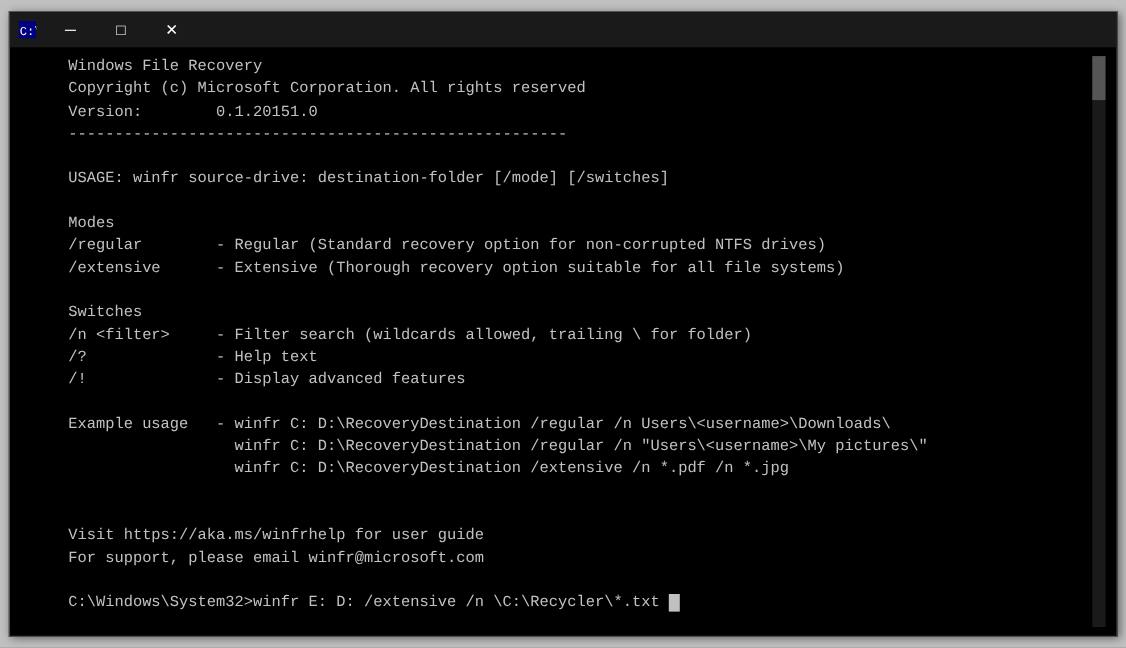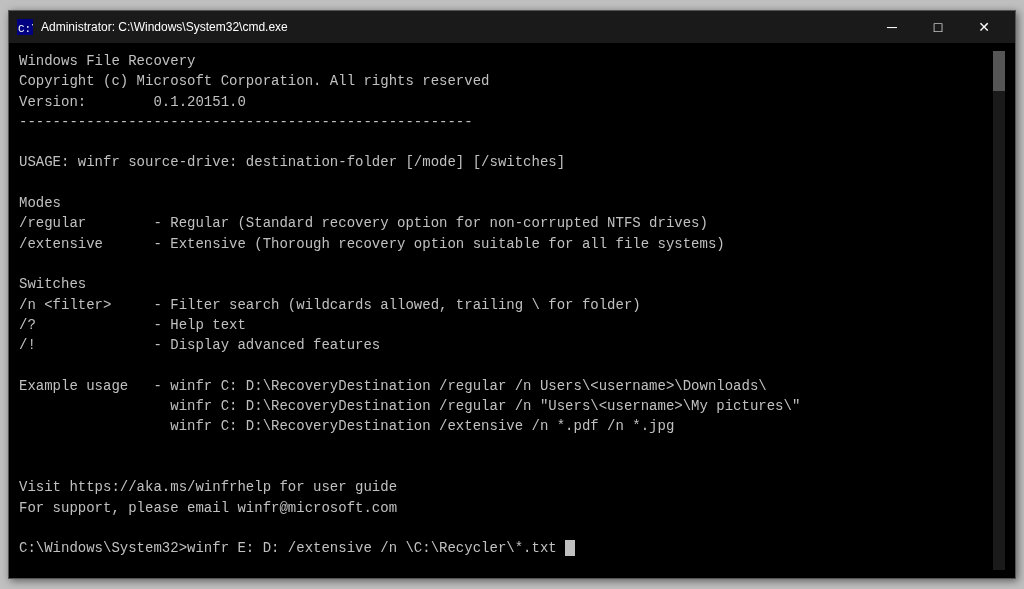--- a/index.html
+++ b/index.html
@@ -74,20 +74,21 @@
       font-family: 'Courier New', Consolas, monospace;
       font-size: 14px;
       line-height: 1.45;
       overflow: hidden;
       display: flex;
     }
 
     .console-content {
       flex: 1;
       white-space: pre;
+      margin-left: 43px;
     }
 
     .scrollbar {
       width: 12px;
       background: #1a1a1a;
       flex-shrink: 0;
     }
 
     .scrollbar-thumb {
       width: 100%;
@@ -106,21 +107,20 @@
 </head>
 <body>
 
 <div class="window">
   <div class="title-bar">
 
     <svg class="title-bar-icon" viewBox="0 0 16 16">
       <rect width="16" height="16" fill="#000080"></rect>
       <text x="1" y="13" fill="white" font-size="11" font-family="Courier New">C:\</text>
     </svg>
-    <span class="title-bar-text">Administrator: C:\Windows\System32\cmd.exe</span>
     <div class="title-bar-controls">
       <button class="title-bar-btn">─</button>
       <button class="title-bar-btn">□</button>
       <button class="title-bar-btn close">✕</button>
     </div>
   </div>
 
   <div class="console-area">
     <div class="console-content"><span>Windows File Recovery</span>
 <span>Copyright (c) Microsoft Corporation. All rights reserved</span>

